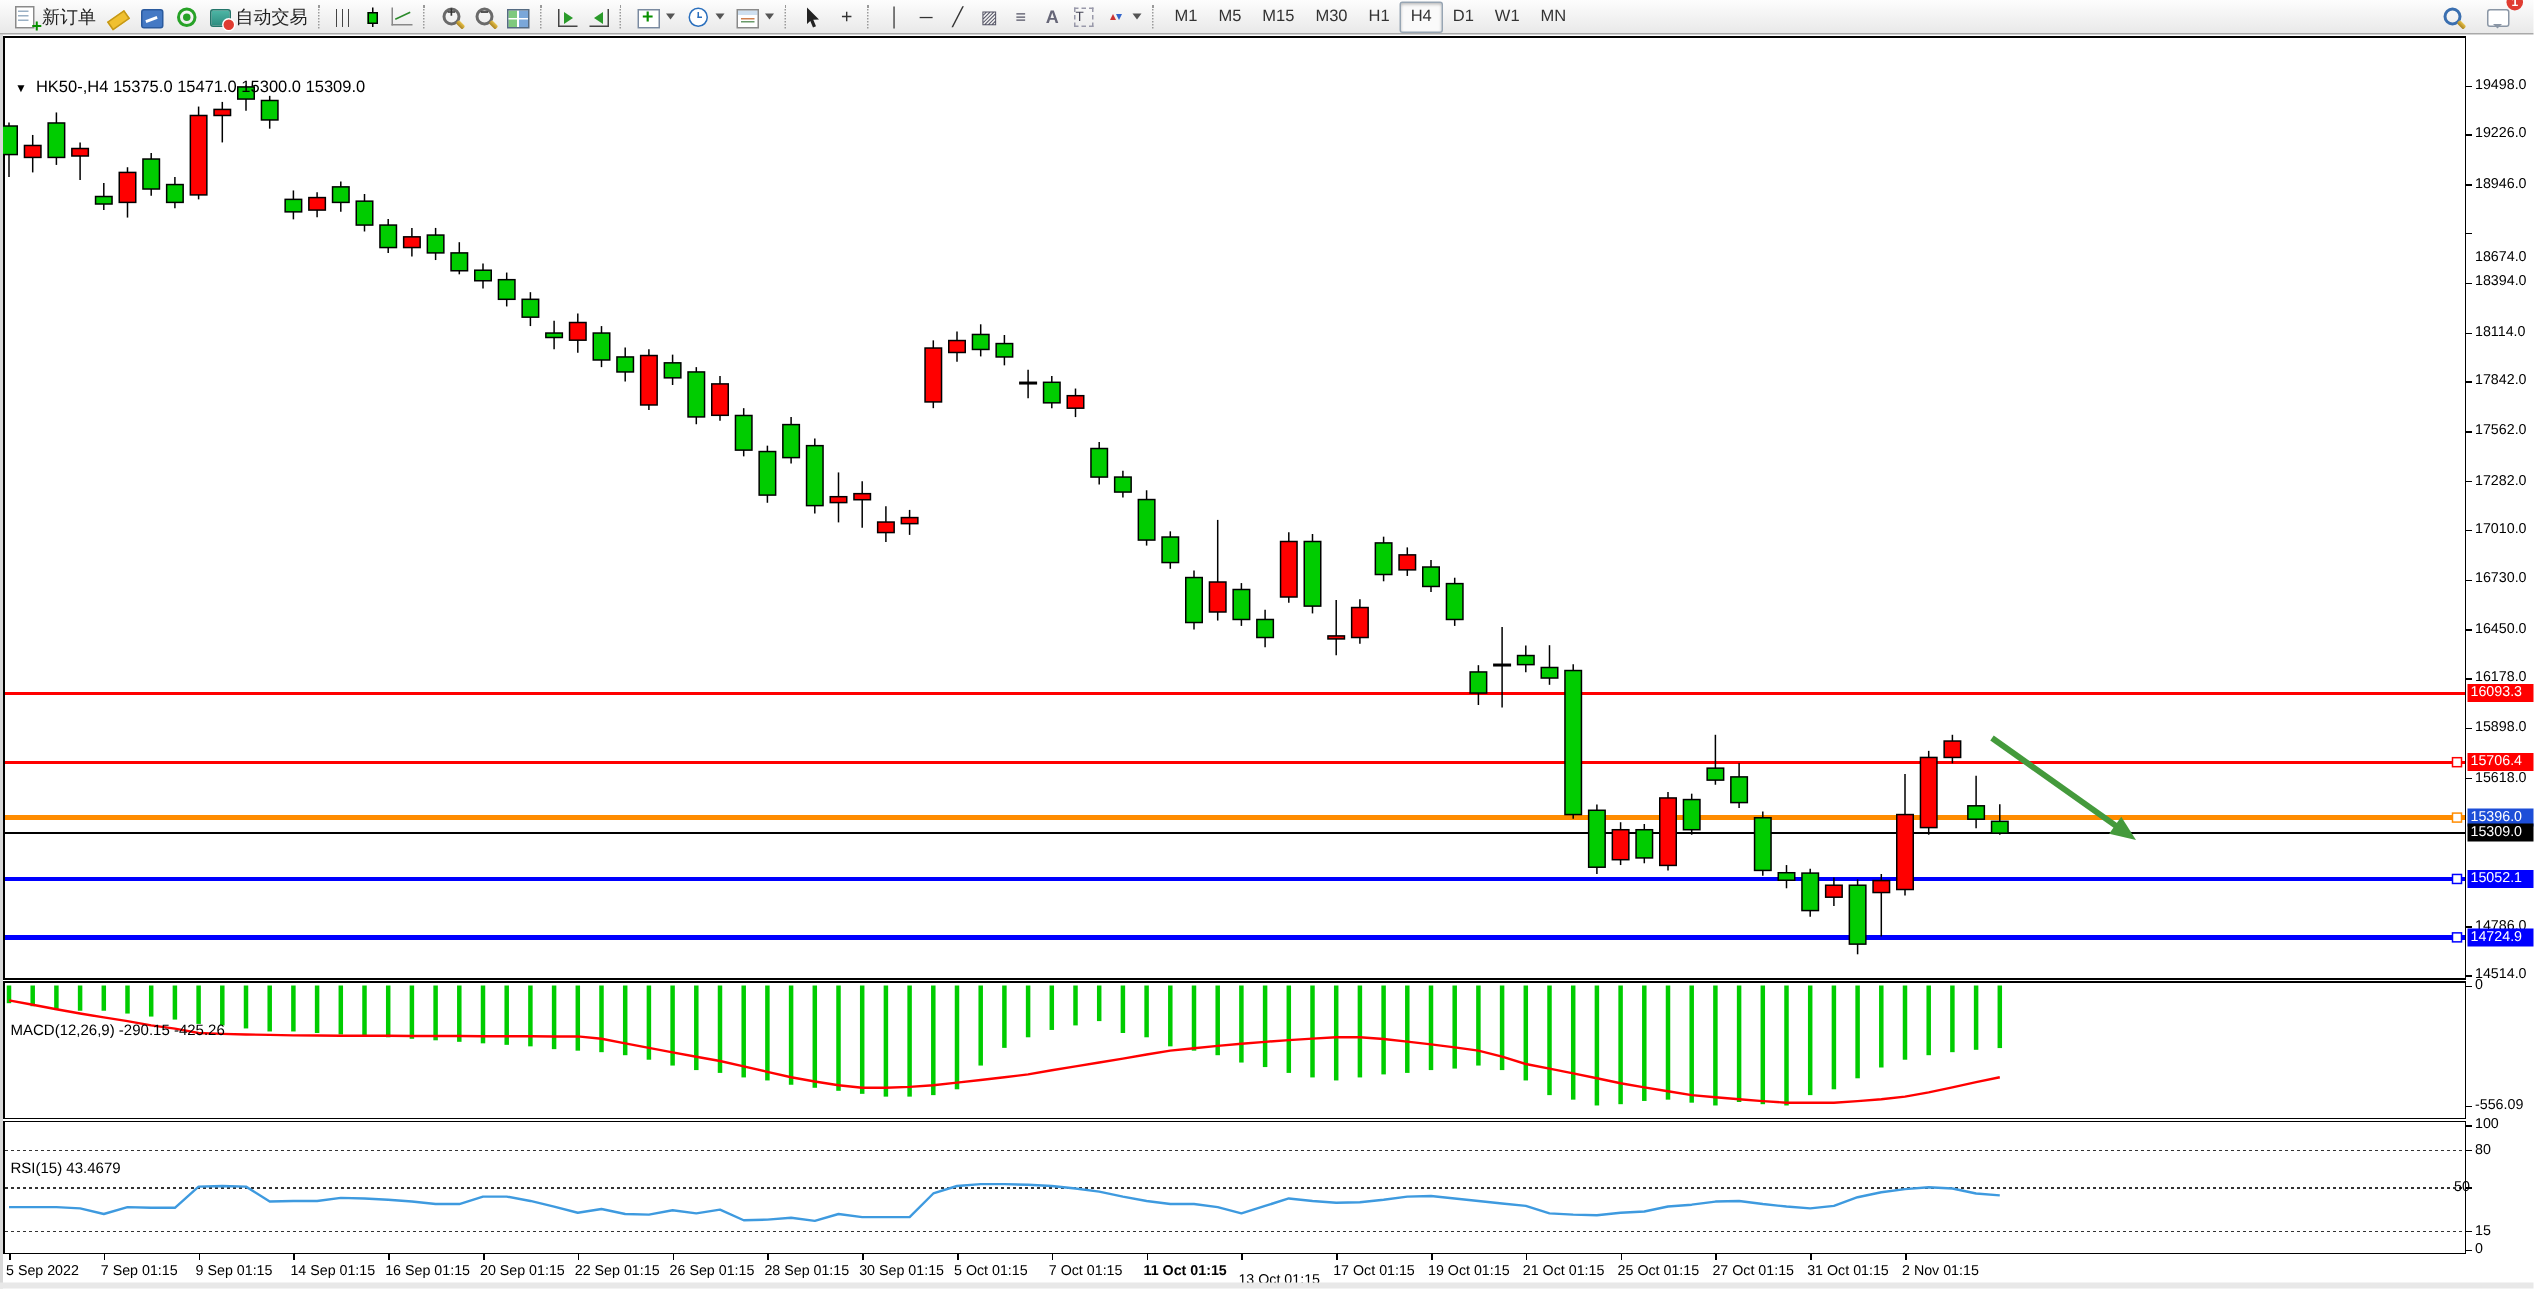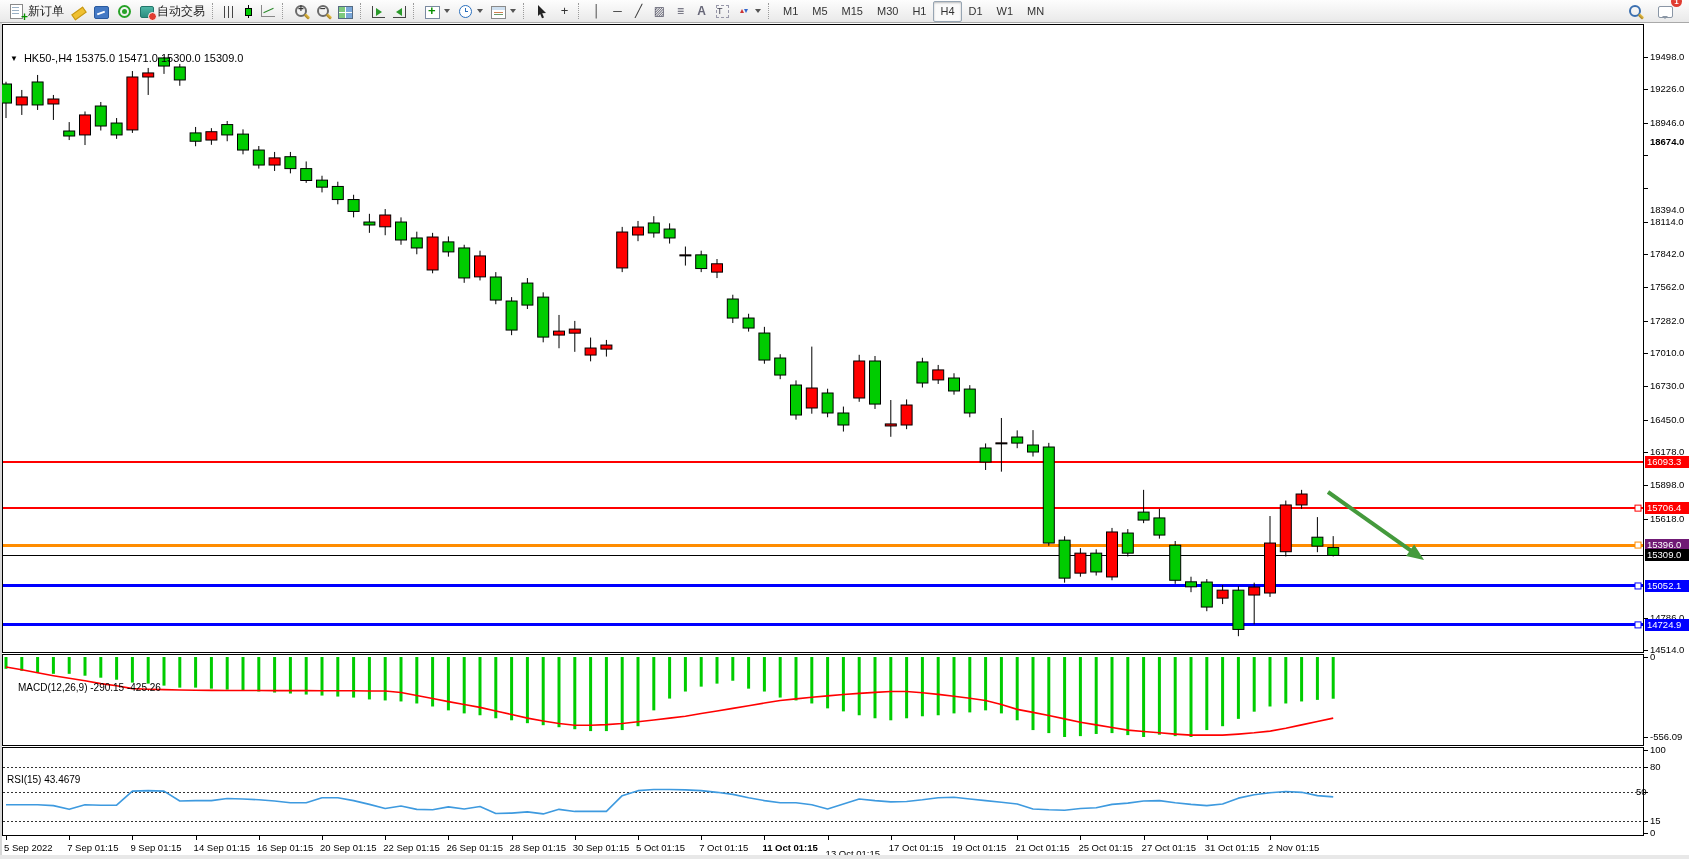--- a/index.html
+++ b/index.html
@@ -69,21 +69,21 @@
   
   #chart-win{position:absolute;top:23px;left:0;width:1689px;height:836px;background:#fff}
   #chart-svg{position:absolute;top:0;left:0;z-index:1}
   #labels{position:absolute;top:0;left:0;width:1689px;height:859px;z-index:2;pointer-events:none}
   #labels span.ax{position:absolute;font-size:9.5px;color:#000;white-space:nowrap}
   .pricebox{position:absolute;left:1645px;width:42px;height:12px;color:#fff;font-size:9.5px;
     line-height:12px;padding-left:2px;z-index:3;white-space:nowrap}
   #symbol-line{position:absolute;left:10px;top:29px;z-index:4;font-size:11px;color:#000;display:flex;gap:6px;align-items:center}
   #symbol-line .tri{font-size:8px}
   .ind-label{position:absolute;z-index:4;font-size:10px;color:#000}
-  #macd-label{left:18px;top:659px} #rsi-label{left:7px;top:751px}
+  #macd-label{left:7px;top:659px} #rsi-label{left:7px;top:751px}
   #bottom-strip{position:absolute;left:0;bottom:0;width:1689px;height:4px;background:#e8e8e8;z-index:5}
   #left-edge{position:absolute;left:0;top:23px;width:2px;height:836px;background:#d8d8d8;z-index:5}
 </style>
 </head>
 <body>
 
 <div id="toolbar">
   <div class="tb-btn">
     <span class="ic i-doc"></span>
     <span>新订单</span>
@@ -524,22 +524,22 @@
     <line x1="1017.7" x2="1017.7" y1="836" y2="840" stroke="#000" shape-rendering="crispEdges"></line>
     <line x1="1080.9" x2="1080.9" y1="836" y2="840" stroke="#000" shape-rendering="crispEdges"></line>
     <line x1="1144.1000000000001" x2="1144.1000000000001" y1="836" y2="840" stroke="#000" shape-rendering="crispEdges"></line>
     <line x1="1207.3" x2="1207.3" y1="836" y2="840" stroke="#000" shape-rendering="crispEdges"></line>
     <line x1="1270.5" x2="1270.5" y1="836" y2="840" stroke="#000" shape-rendering="crispEdges"></line>
   </svg>
 <div id="labels">
     <span class="ax" style="left: 1650px; top: 51px;">19498.0</span>
     <span class="ax" style="left: 1650px; top: 83.3628px;">19226.0</span>
     <span class="ax" style="left: 1650px; top: 116.677px;">18946.0</span>
-    <span class="ax" style="left: 1650px; top: 136px; font-weight: bold;">18674.0</span>
-    <span class="ax" style="left: 1650px; top: 182.355px; margin-top: 22px;">18394.0</span>
+    <span class="ax" style="left: 1650px; top: 166px;">18674.0</span>
+    <span class="ax" style="left: 1650px; top: 182.355px;">18394.0</span>
     <span class="ax" style="left: 1650px; top: 215.669px;">18114.0</span>
     <span class="ax" style="left: 1650px; top: 248.032px;">17842.0</span>
     <span class="ax" style="left: 1650px; top: 281.347px;">17562.0</span>
     <span class="ax" style="left: 1650px; top: 314.661px;">17282.0</span>
     <span class="ax" style="left: 1650px; top: 347.024px;">17010.0</span>
     <span class="ax" style="left: 1650px; top: 380.339px;">16730.0</span>
     <span class="ax" style="left: 1650px; top: 413.653px;">16450.0</span>
     <span class="ax" style="left: 1650px; top: 446.016px;">16178.0</span>
     <span class="ax" style="left: 1650px; top: 479.331px;">15898.0</span>
     <span class="ax" style="left: 1650px; top: 512.645px;">15618.0</span>
@@ -547,21 +547,21 @@
     <span class="ax" style="left: 1650px; top: 644px;">14514.0</span>
     <span class="ax" style="left: 1650px; top: 651px;">0</span>
     <span class="ax" style="left: 1650px; top: 731px; text-align: right;">-556.09</span>
     <span class="ax" style="left: 1650px; top: 744px;">100</span>
     <span class="ax" style="left: 1650px; top: 760.6px;">80</span>
     <span class="ax" style="left: 1636px; top: 785.5px;">50</span>
     <span class="ax" style="left: 1650px; top: 814.55px;">15</span>
     <span class="ax" style="left: 1650px; top: 827px;">0</span>
     <div class="pricebox" style="top: 456.094px; background: rgb(255, 0, 0);">16093.3</div>
     <div class="pricebox" style="top: 502.127px; background: rgb(255, 0, 0);">15706.4</div>
-    <div class="pricebox" style="top: 539.059px; background: #701a75;">15396.0</div>
+    <div class="pricebox" style="top: 539.059px; background: #1d4ed8;">15396.0</div>
     <div class="pricebox" style="top: 549.41px; background: rgb(0, 0, 0);">15309.0</div>
     <div class="pricebox" style="top: 579.976px; background: rgb(0, 0, 255);">15052.1</div>
     <div class="pricebox" style="top: 618.907px; background: rgb(0, 0, 255);">14724.9</div>
     <span class="ax" style="left: 4px; top: 842px;">5 Sep 2022</span>
     <span class="ax" style="left: 67.2px; top: 842px;">7 Sep 01:15</span>
     <span class="ax" style="left: 130.4px; top: 842px;">9 Sep 01:15</span>
     <span class="ax" style="left: 193.6px; top: 842px;">14 Sep 01:15</span>
     <span class="ax" style="left: 256.8px; top: 842px;">16 Sep 01:15</span>
     <span class="ax" style="left: 320px; top: 842px;">20 Sep 01:15</span>
     <span class="ax" style="left: 383.2px; top: 842px;">22 Sep 01:15</span>

